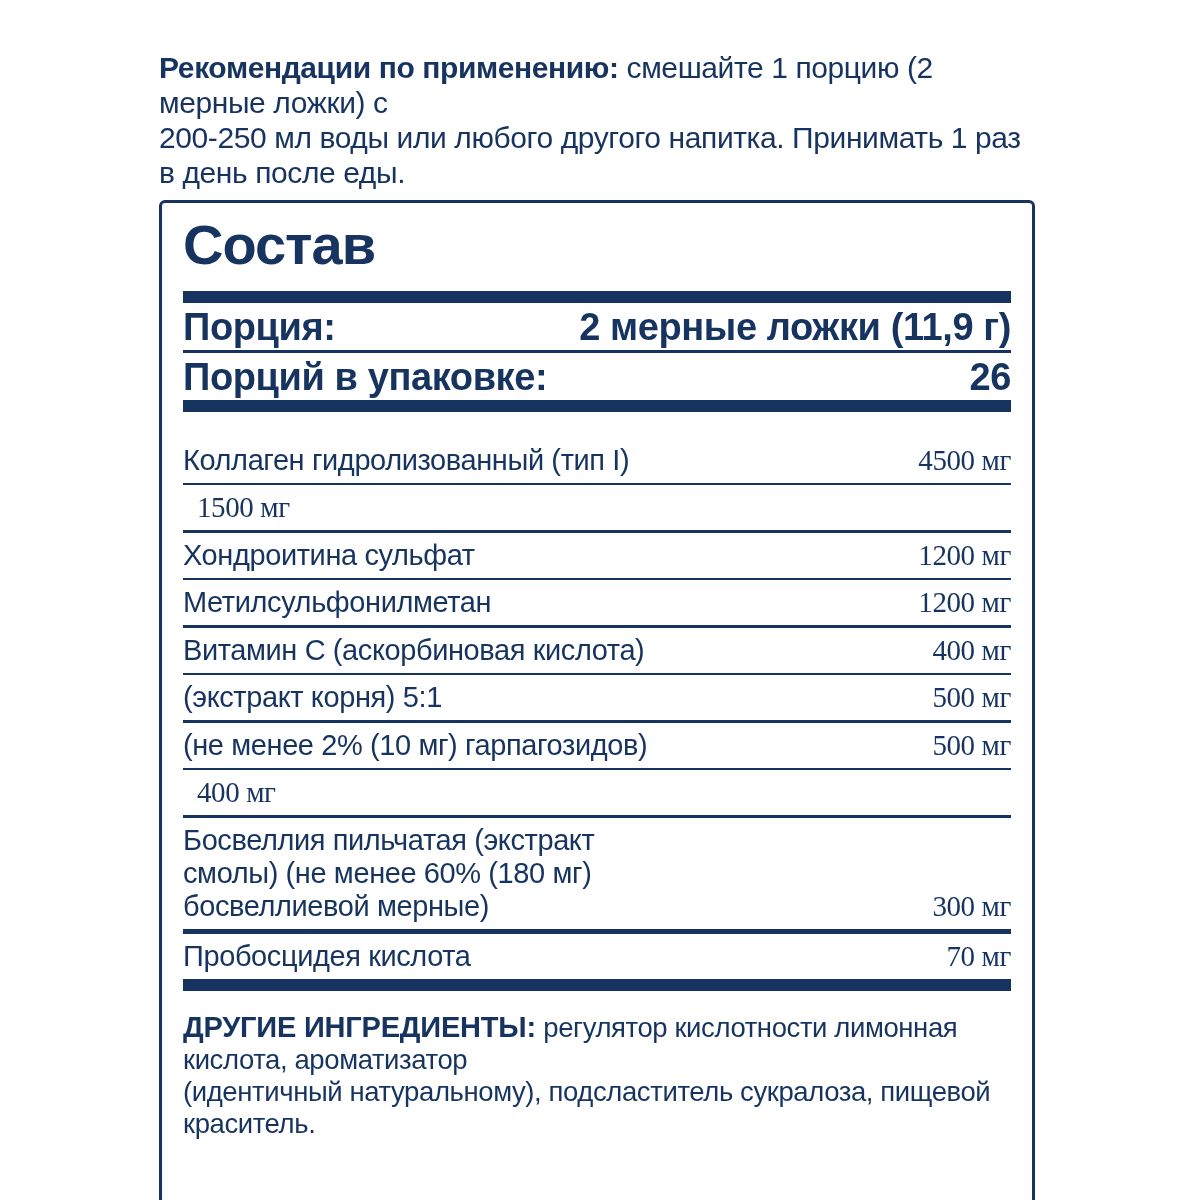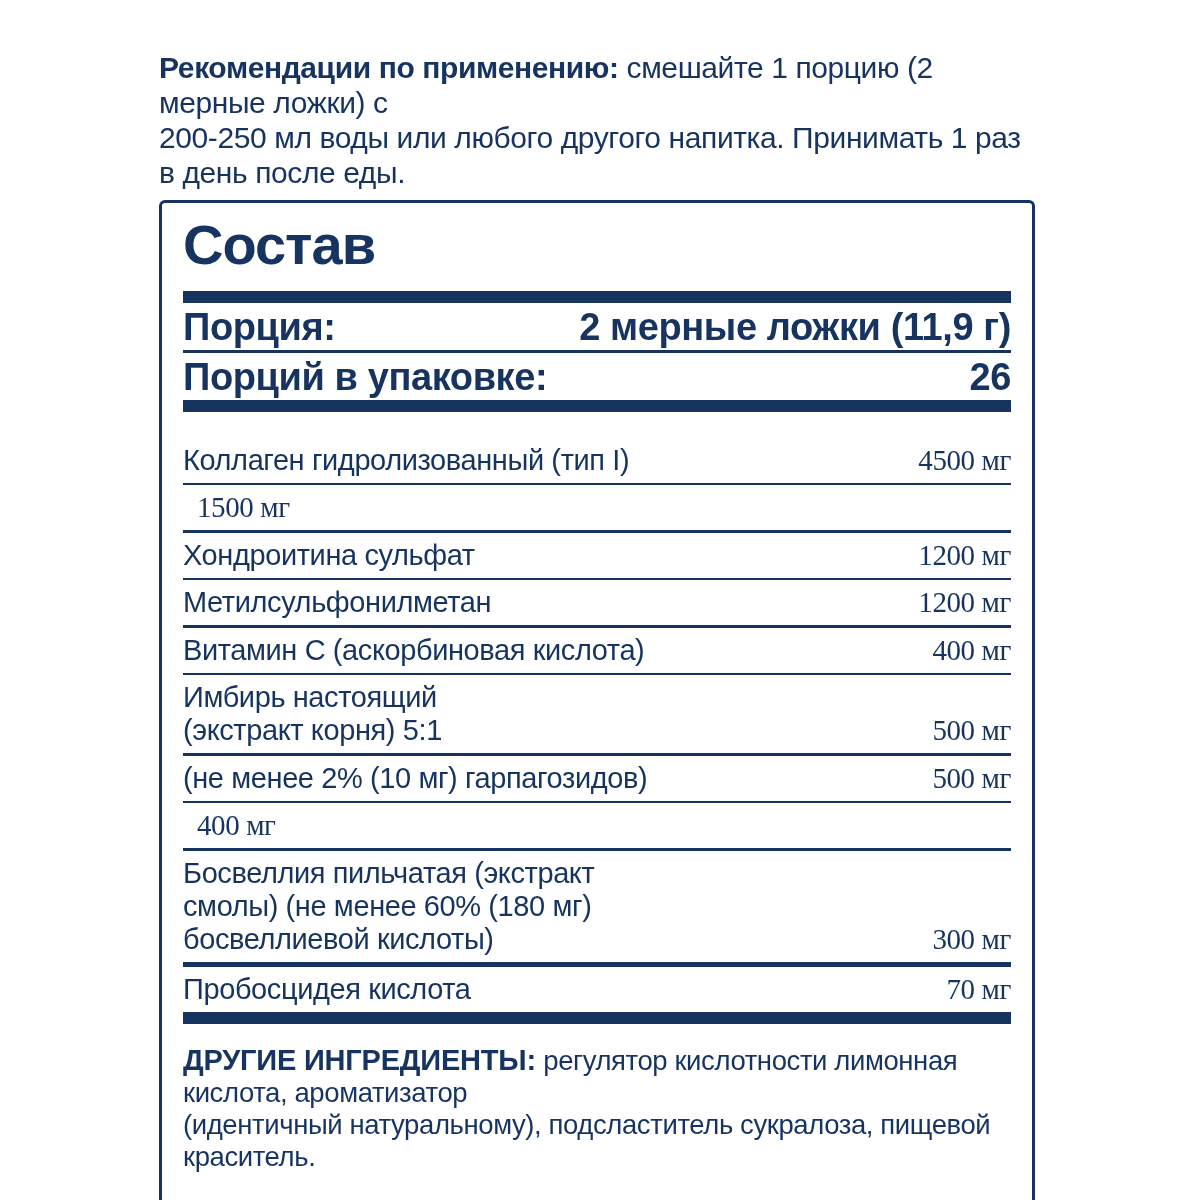--- a/index.html
+++ b/index.html
@@ -114,42 +114,41 @@
         <div class="sep"></div>
         <div class="irow">
           <div class="iname">
             <span>Витамин С (аскорбиновая кислота)</span>
           </div>
           <div class="iamount">400 мг</div>
         </div>
         <div class="sep"></div>
         <div class="irow">
           <div class="iname">
-            <span>Имбирь настоящий</span>
             <span>(экстракт корня) 5:1</span>
           </div>
           <div class="iamount">500 мг</div>
         </div>
         <div class="sep"></div>
         <div class="irow">
           <div class="iname">
             <span>(не менее 2% (10 мг) гарпагозидов)</span>
           </div>
           <div class="iamount">500 мг</div>
         </div>
         <div class="sep"></div>
         <div class="irow">
           <div class="iamount">400 мг</div>
         </div>
         <div class="sep"></div>
         <div class="irow">
           <div class="iname">
             <span>Босвеллия пильчатая (экстракт</span>
             <span>смолы) (не менее 60% (180 мг)</span>
-            <span>босвеллиевой кислоты)</span>
+            <span>босвеллиевой мерные)</span>
           </div>
           <div class="iamount">300 мг</div>
         </div>
         <div class="sep"></div>
         <div class="sep"></div>
         <div class="irow">
           <div class="iname">
             <span>Пробосцидея кислота</span>
           </div>
           <div class="iamount">70 мг</div>

